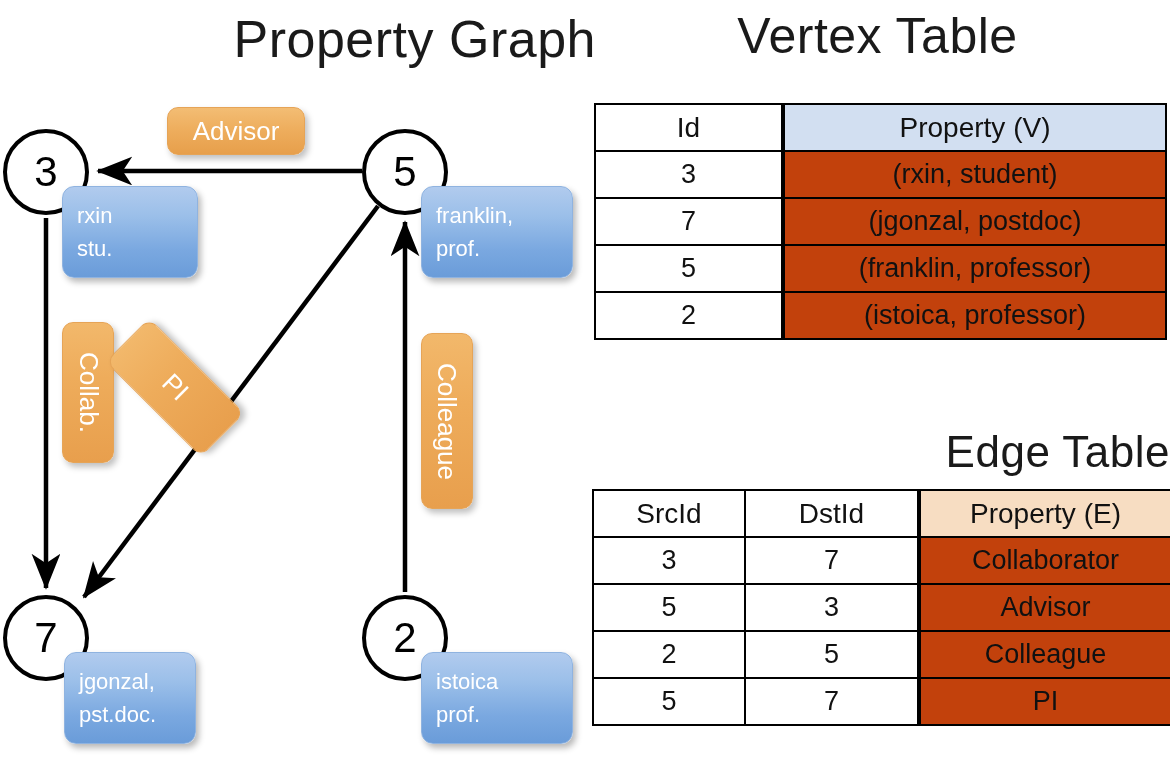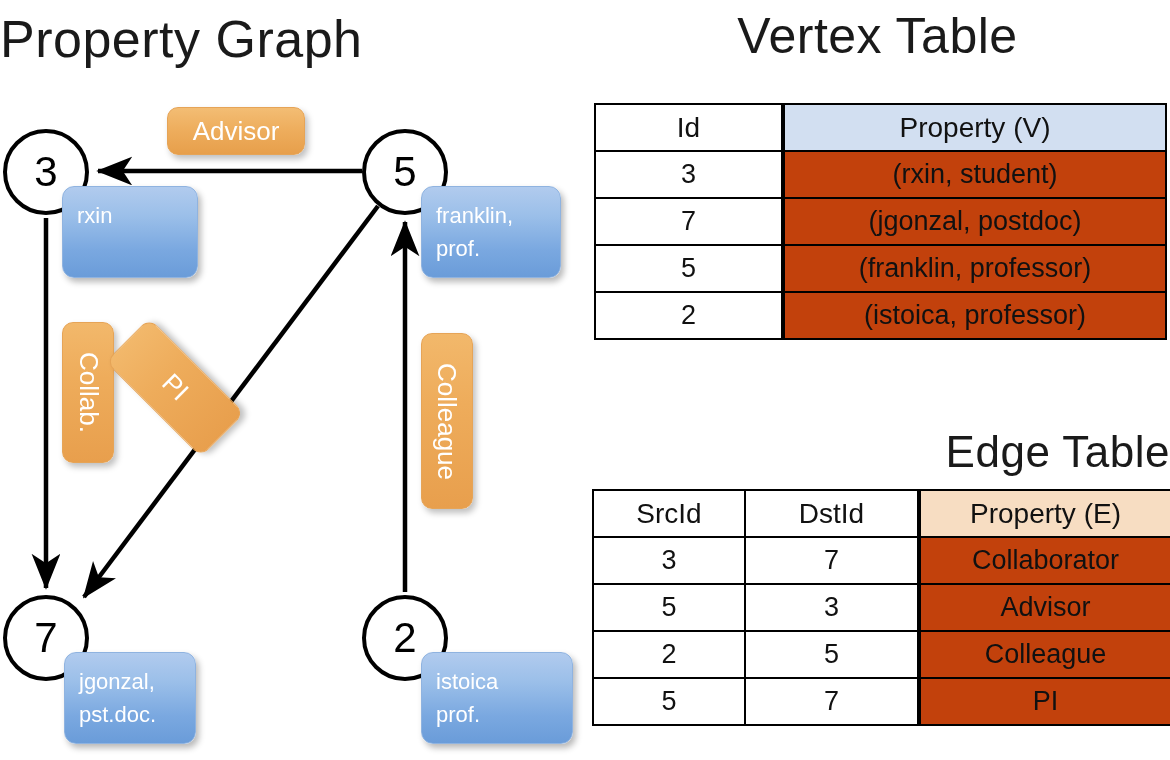--- a/index.html
+++ b/index.html
@@ -21,23 +21,24 @@
     position: absolute;
     font-family: "Liberation Sans", sans-serif;
     font-weight: 300;
     color: #1a1a1a;
     white-space: nowrap;
     letter-spacing: 0.5px;
   }
   #title-property-graph {
     left: 0; top: 8px;
     width: 585px;
-    text-align: left;
+    text-align: right;
     font-size: 52px;
     line-height: 62px;
+    padding-left: 11px;
   }
   #title-vertex-table {
     left: 585px; top: 6px;
     width: 585px;
     text-align: center;
     font-size: 50px;
     line-height: 60px;
   }
   #title-edge-table {
     left: 585px; top: 422px;
@@ -89,21 +90,21 @@
     box-shadow: 3px 4px 6px rgba(0,0,0,0.28);
     box-sizing: border-box;
     color: #ffffff;
     font-size: 22px;
     font-weight: 300;
     line-height: 33px;
     padding: 12px 0 0 14px;
     z-index: 8;
   }
   #vbox-rxin     { left: 62px;  top: 186px; width: 136px; height: 92px; }
-  #vbox-franklin { left: 421px; top: 186px; width: 140px; height: 92px; }
+  #vbox-franklin { left: 421px; top: 186px; width: 152px; height: 92px; }
   #vbox-jgonzal  { left: 64px;  top: 652px; width: 132px; height: 92px; }
   #vbox-istoica  { left: 421px; top: 652px; width: 152px; height: 92px; }
 
   
   .ebox {
     position: absolute;
     border-radius: 11px;
     background: linear-gradient(180deg, #f2b86b 0%, #eeac5b 40%, #e89f4d 100%);
     border: 1px solid #e6a457;
     box-shadow: 3px 4px 6px rgba(0,0,0,0.25);
@@ -212,20 +213,21 @@
   </div>
   <div class="node-circle" id="node-7">
     <span>7</span>
   </div>
   <div class="node-circle" id="node-2">
     <span>2</span>
   </div>
 
   <div class="vbox" id="vbox-rxin">
     <div>rxin</div>
+    <div>stu.</div>
   </div>
   <div class="vbox" id="vbox-franklin">
     <div>franklin,</div>
     <div>prof.</div>
   </div>
   <div class="vbox" id="vbox-jgonzal">
     <div>jgonzal,</div>
     <div>pst.doc.</div>
   </div>
   <div class="vbox" id="vbox-istoica">

